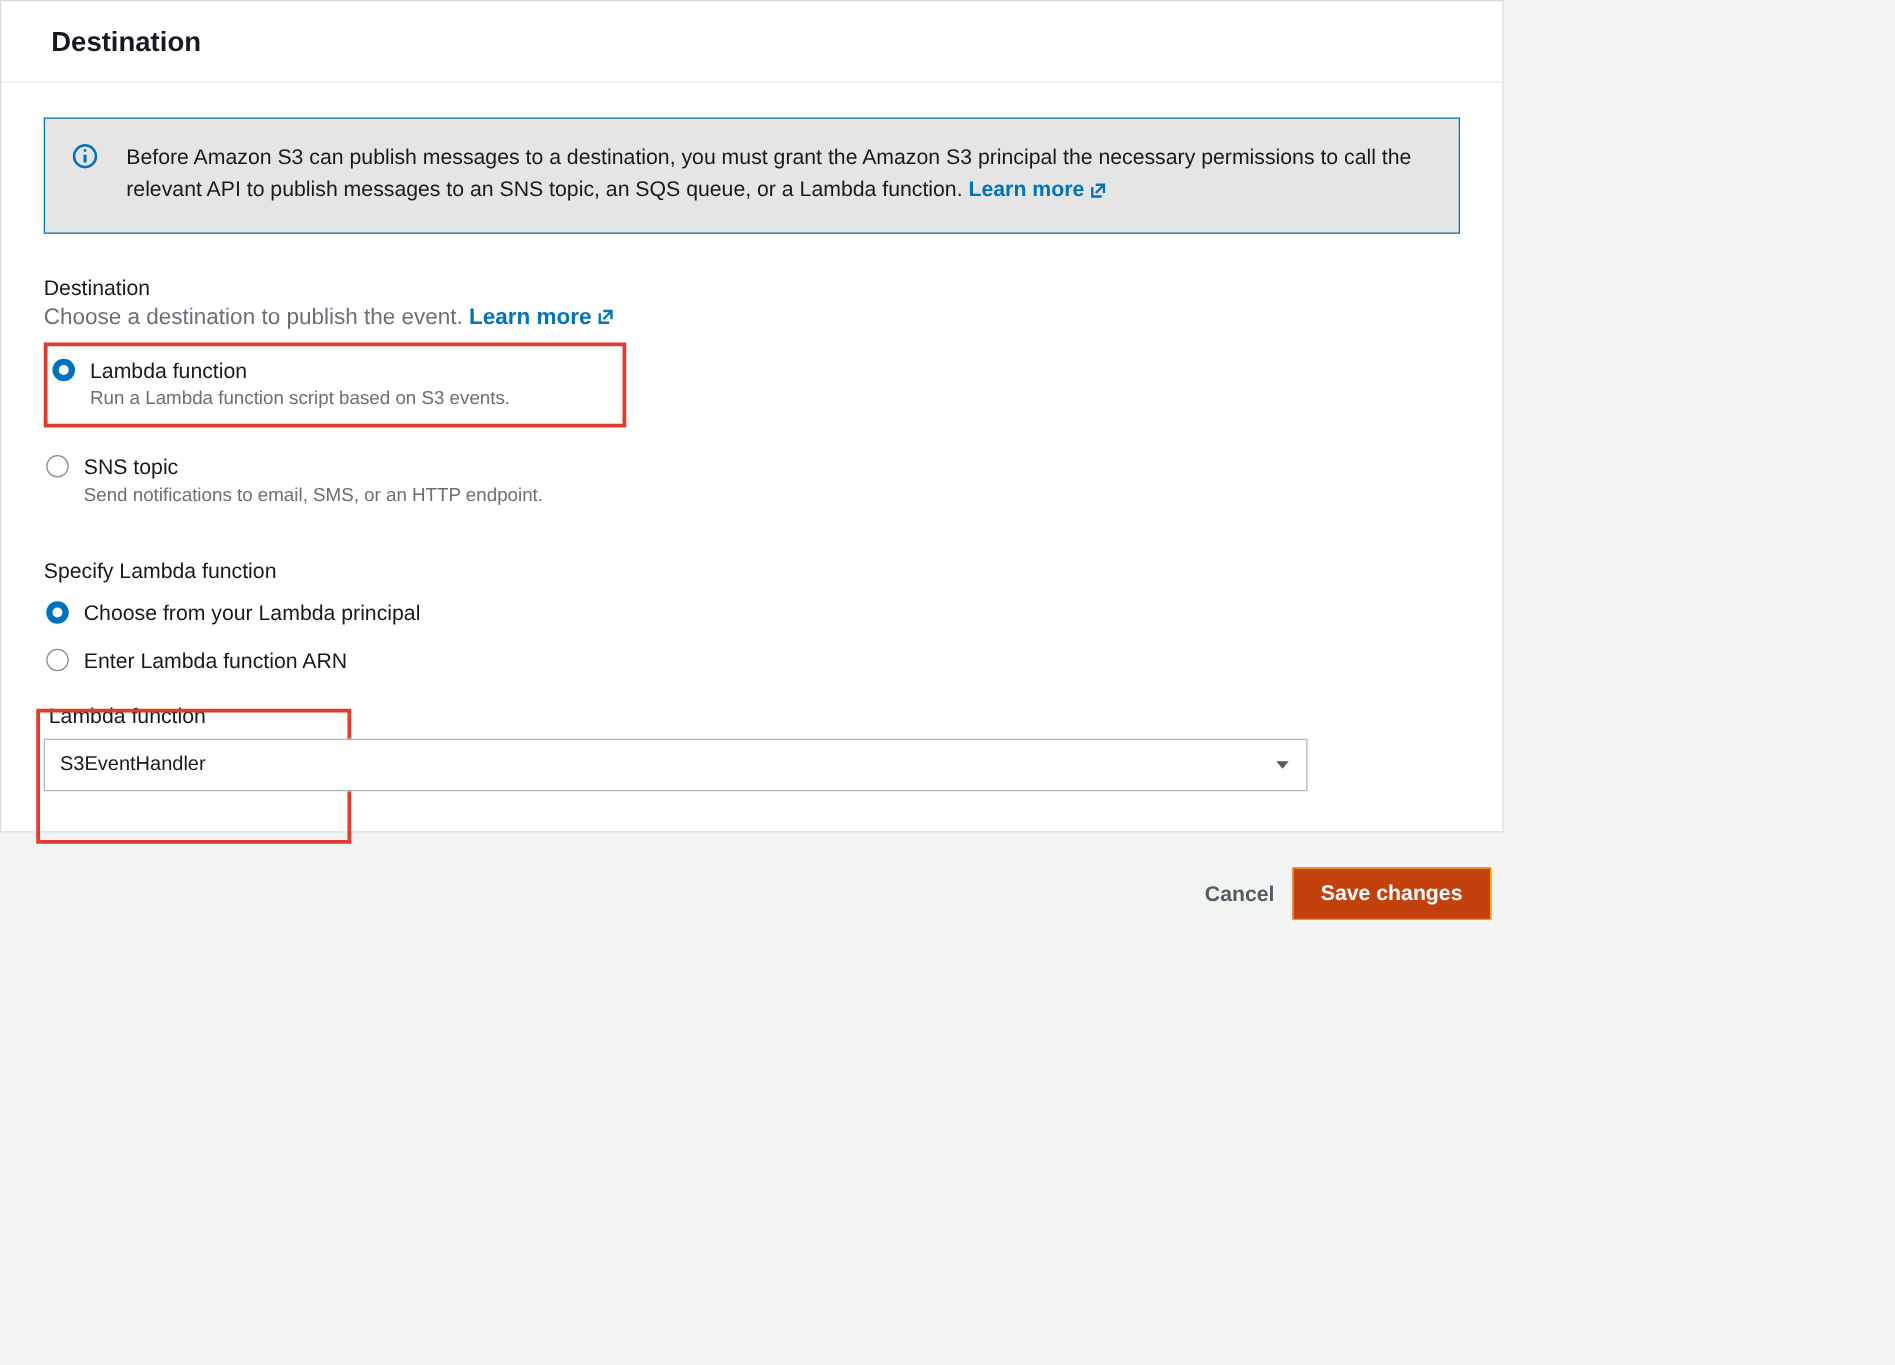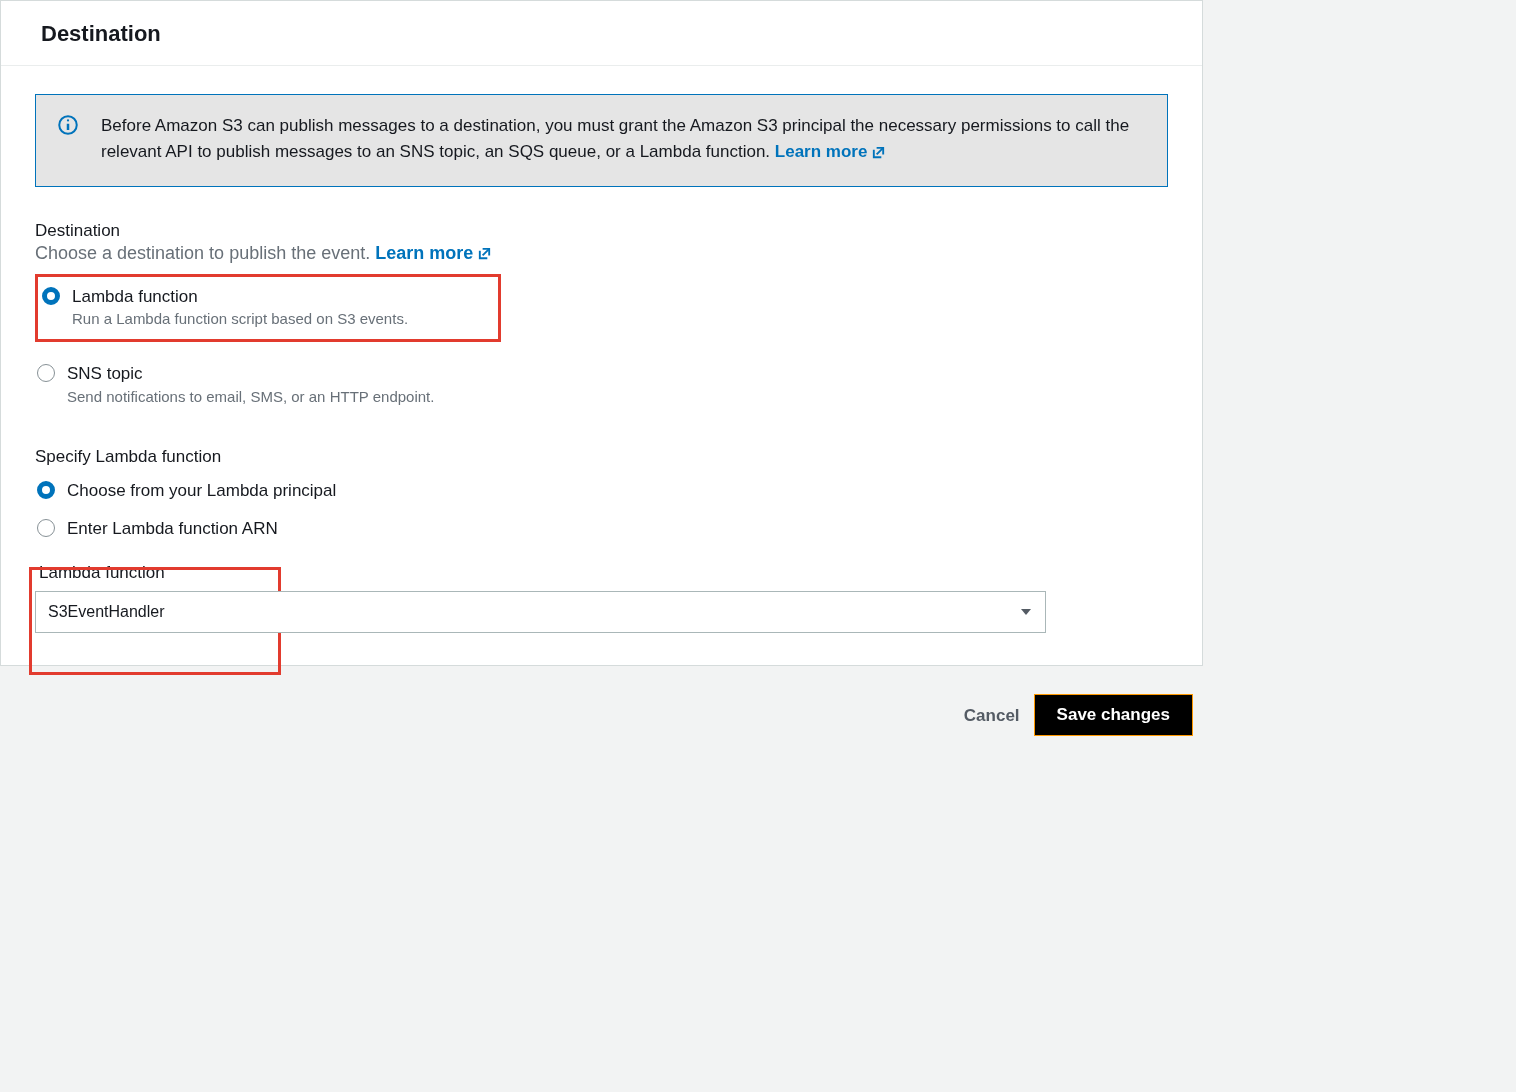--- a/index.html
+++ b/index.html
@@ -156,21 +156,21 @@
     .btn-cancel {
       background: transparent;
       border: none;
       color: #545b64;
       font-size: 17px;
       font-weight: 700;
       cursor: pointer;
       padding: 10px 14px;
     }
     .btn-primary {
-      background: #000000;
+      background: #c2410c;
       border: 1px solid #ff9900;
       color: #fff;
       font-size: 17px;
       font-weight: 700;
       padding: 10px 22px;
       cursor: pointer;
     }
     .spacer-inline { display:inline; }
   </style>
 </head>

